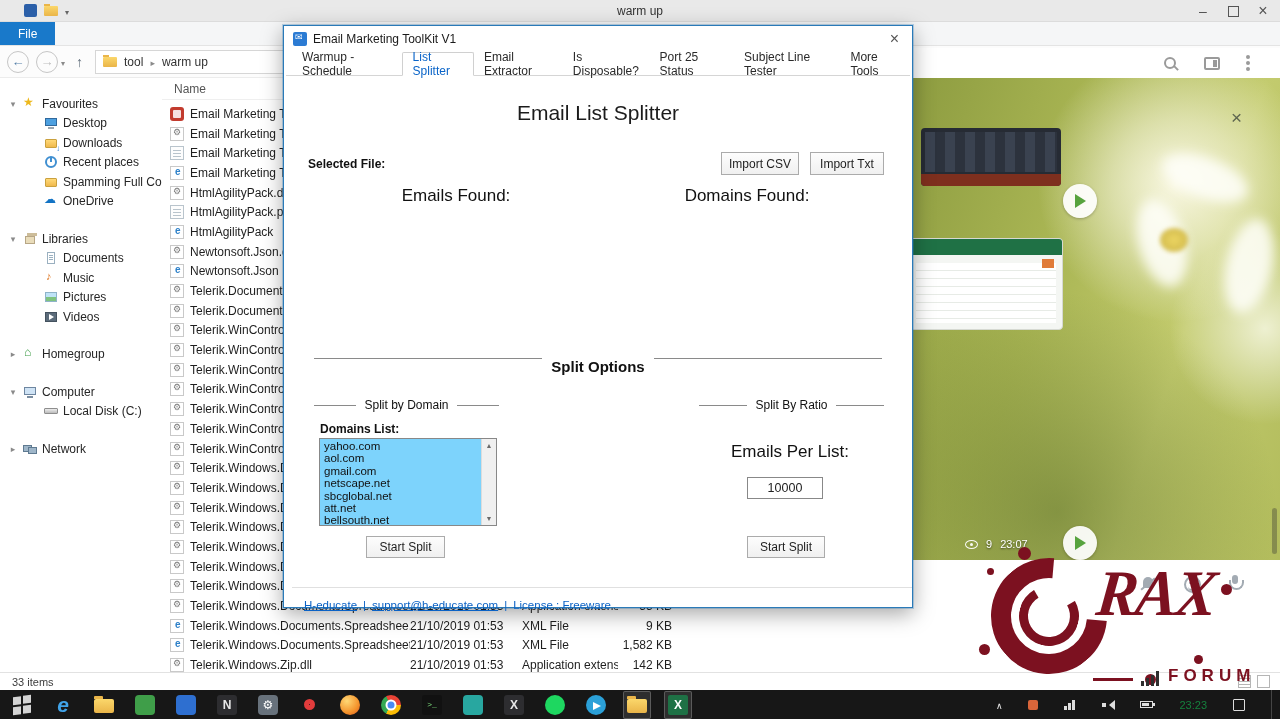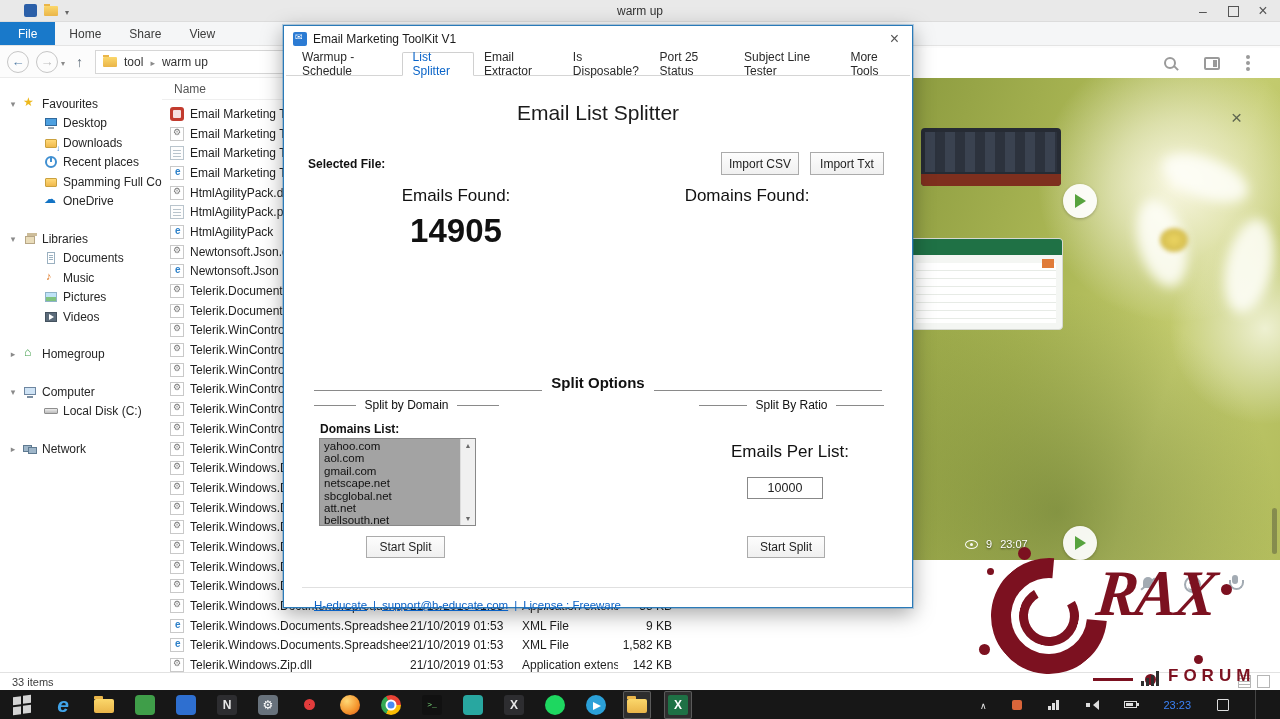--- a/index.html
+++ b/index.html
@@ -161,37 +161,37 @@
   .path-input{position:absolute;left:103px;top:126px;width:318px;height:22px;border:1px solid #c4c4c4;padding:0 6px;font-size:12.5px;color:#8a8a8a;font-family:"Liberation Sans",sans-serif;background:#fff}
   .btn{position:absolute;background:linear-gradient(#fdfdfd,#f0f0f0);border:1px solid #ababab;font-size:12px;color:#1f1f1f;display:flex;align-items:center;justify-content:center;font-family:"Liberation Sans",sans-serif}
   .btn-csv{left:437px;top:126px;width:78px;height:23px}
   .btn-txt{left:526px;top:126px;width:74px;height:23px}
   .count-label{position:absolute;font-size:17px;color:#111;text-align:center}
   .count-value{position:absolute;font-size:33px;font-weight:600;color:#111;text-align:center}
   .cl-emails{left:62px;width:220px;top:160px}
   .cv-emails{left:62px;width:220px;top:186px}
   .cl-domains{left:353px;width:220px;top:160px}
   .cv-domains{left:353px;width:220px;top:186px}
-  .split-title{position:absolute;left:30px;right:30px;top:348px;display:flex;align-items:flex-end;gap:9px;font-size:15px;font-weight:bold;color:#111}
+  .split-title{position:absolute;left:30px;right:30px;top:332px;display:flex;align-items:flex-start;gap:9px;font-size:15px;font-weight:bold;color:#111}
   .split-title::before,.split-title::after,.group-head::before,.group-head::after{content:"";flex:1;height:1px;background:#8a8a8a}
   .group-head{position:absolute;top:372px;display:flex;align-items:center;gap:8px;font-size:12px;color:#111}
   .gh-left{left:30px;width:185px}
   .gh-right{left:415px;width:185px}
   .dlist-label{position:absolute;left:36px;top:396px;font-size:12px;font-weight:bold;color:#111}
-  .listbox{position:absolute;left:35px;top:412px;width:157px;height:88px;border:1px solid #888;background:#a3a3a3;overflow:hidden}
+  .listbox{position:absolute;left:35px;top:412px;width:178px;height:88px;border:1px solid #888;background:#7dd3fc;overflow:hidden}
   .lb-items{padding:1px 4px;font-size:11.5px;line-height:12.4px;color:#111}
   .lb-scroll{position:absolute;right:0;top:0;bottom:0;width:15px;background:#f0f0f0;border-left:1px solid #dcdcdc;display:flex;flex-direction:column;justify-content:space-between;align-items:center}
   .lb-arrow{font-size:7px;color:#6a6a6a;padding:3px 0}
   .lb-arrow.up::before{content:"▲"}
   .lb-arrow.down::before{content:"▼"}
   .btn-split-left{left:82px;top:510px;width:79px;height:22px}
   .ratio-head{position:absolute;left:396px;width:220px;top:416px;text-align:center;font-size:17px;color:#111}
   .ratio-input{position:absolute;left:463px;top:451px;width:76px;height:22px;border:1px solid #888;font-size:12.5px;color:#222;text-align:center;font-family:"Liberation Sans",sans-serif}
   .btn-split-right{left:463px;top:510px;width:78px;height:22px}
-  .dlg-footer{position:absolute;left:18px;right:0;top:561px;height:35px;border-top:1px solid #e0e0e0;display:flex;align-items:center;gap:6px;padding-left:12px;font-size:11.5px;color:#0b62c5}
+  .dlg-footer{position:absolute;left:8px;right:0;top:561px;height:35px;border-top:1px solid #e0e0e0;display:flex;align-items:center;gap:6px;padding-left:12px;font-size:11.5px;color:#0b62c5}
   .flink{text-decoration:underline}
   .fsep{color:#0b62c5}
 
   
   .crax{position:absolute;left:975px;top:552px;width:300px;height:142px;z-index:50;pointer-events:none}
   .crax-swirl{position:absolute;left:16px;top:6px;width:116px;height:116px;border:20px solid #7c1120;border-radius:50%;border-right-color:transparent;transform:rotate(-40deg)}
   .crax-swirl::after{content:"";position:absolute;inset:8px;border:9px solid #7c1120;border-radius:50%;border-top-color:transparent;transform:rotate(55deg)}
   .crax-splat{position:absolute;width:7px;height:7px;border-radius:50%;background:#7c1120;box-shadow:34px -18px 0 3px #7c1120,160px 108px 0 2px #7c1120,236px 18px 0 2px #7c1120,208px 88px 0 1px #7c1120,-6px 78px 0 2px #7c1120}
   .crax-splat{left:12px;top:16px}
   .crax-rax{position:absolute;left:122px;top:10px;font-family:"Liberation Serif",serif;font-style:italic;font-weight:bold;font-size:62px;line-height:1;color:#7c1120;transform:skewX(-6deg) scaleY(1.05);letter-spacing:-2px}
@@ -217,21 +217,21 @@
   .tb-opera{width:11px;height:11px;border:5px solid #e23c3c;border-radius:50%}
   .tb-firefox{width:20px;height:20px;border-radius:50%;background:radial-gradient(circle at 35% 30%,#ffd875,#f4932c 60%,#d9541f)}
   .tb-chrome{width:20px;height:20px;border-radius:50%;background:conic-gradient(from -30deg,#ea4335 0 120deg,#fbbc05 0 240deg,#34a853 0 360deg)}
   .tb-chrome::after{content:"";position:absolute;left:50%;top:50%;transform:translate(-50%,-50%);width:7px;height:7px;background:#4a8af4;border:2px solid #fff;border-radius:50%}
   .tb-term{width:20px;height:20px;background:#111;border-radius:3px;color:#7ee07e;font-size:8px;font-family:"Liberation Mono",monospace}
   .tb-teal{width:20px;height:20px;background:#28a7a0;border-radius:4px}
   .tb-spotify{width:20px;height:20px;background:#1ed760;border-radius:50%}
   .tb-telegram{width:20px;height:20px;background:#2ba0d8;border-radius:50%}
   .tb-telegram::after{content:"";position:absolute;left:7px;top:7px;border:4px solid transparent;border-left:8px solid #fff}
   .tb-excel{width:20px;height:20px;background:#1e7145;border-radius:2px;font-size:12px;font-weight:bold}
-  .tray{margin-left:auto;display:flex;align-items:center;gap:26px;padding-right:20px;color:#3b82f6}
+  .tray{margin-left:auto;display:flex;align-items:center;gap:26px;padding-right:4px;color:#15803d}
   .t-up::before{content:"∧";font-size:9px;color:#e8e8e8}
   .t-app{width:10px;height:10px;background:#d9653a;border-radius:2px;display:inline-block}
   .t-net{width:12px;height:10px;display:inline-block;background-image:linear-gradient(#ddd,#ddd),linear-gradient(#ddd,#ddd),linear-gradient(#ddd,#ddd);background-size:3px 4px,3px 7px,3px 10px;background-position:0 100%,4px 100%,8px 100%;background-repeat:no-repeat}
   .t-vol{position:relative;width:12px;height:10px;display:inline-block}
   .t-vol::before{content:"";position:absolute;left:0;top:3px;width:4px;height:4px;background:#ddd}
   .t-vol::after{content:"";position:absolute;left:2px;top:0;border:5px solid transparent;border-right:6px solid #ddd}
   .t-bat{width:13px;height:7px;border:1px solid #ddd;position:relative;display:inline-block}
   .t-bat::before{content:"";position:absolute;inset:1px 3px 1px 1px;background:#ddd}
   .t-bat::after{content:"";position:absolute;right:-3px;top:1px;width:2px;height:3px;background:#ddd}
   .t-clock{font-size:11px}
@@ -250,28 +250,20 @@
   <div class="win-title">warm up</div>
   <div class="win-controls">
     <span class="wc wc-min"></span>
     <span class="wc wc-max"></span>
     <span class="wc wc-close"></span>
   </div>
 </div>
 
 <div class="menubar">
   <div class="menu-file">File</div>
-  <div class="menu-items">
-
-      <div class="menu-item">Home</div>
-
-      <div class="menu-item">Share</div>
-
-      <div class="menu-item">View</div>
-    </div>
 </div>
 
 <div class="addrbar">
   <span class="nav-circle nav-back"></span>
   <span class="nav-circle nav-fwd"></span>
   <span class="nav-chevron"></span>
   <span class="nav-up"></span>
   <div class="crumbbox">
     <span class="crumb-ico"></span>
     <span class="crumb">tool</span>
@@ -676,21 +668,20 @@
       <div class="dlg-tab">More Tools</div>
     </div>
 
   <div class="dlg-heading">Email List Splitter</div>
 
   <label class="file-label">Selected File:</label>
   <button class="btn btn-csv">Import CSV</button>
   <button class="btn btn-txt">Import Txt</button>
 
   <div class="count-label cl-emails">Emails Found:</div>
-  <div class="count-value cv-emails">14905</div>
   <div class="count-label cl-domains">Domains Found:</div>
 
   <div class="split-title">
     <span>Split Options</span>
   </div>
   <div class="group-head gh-left">
     <span>Split by Domain</span>
   </div>
   <div class="group-head gh-right">
     <span>Split By Ratio</span>

